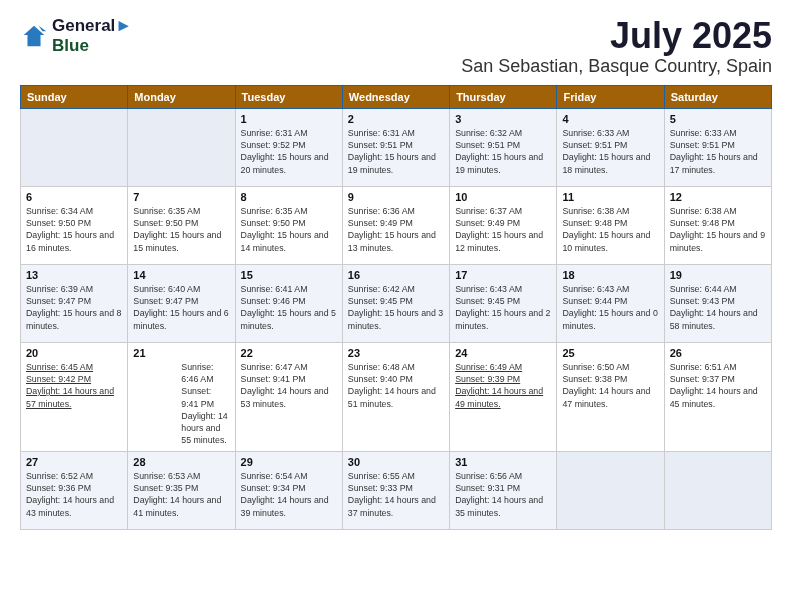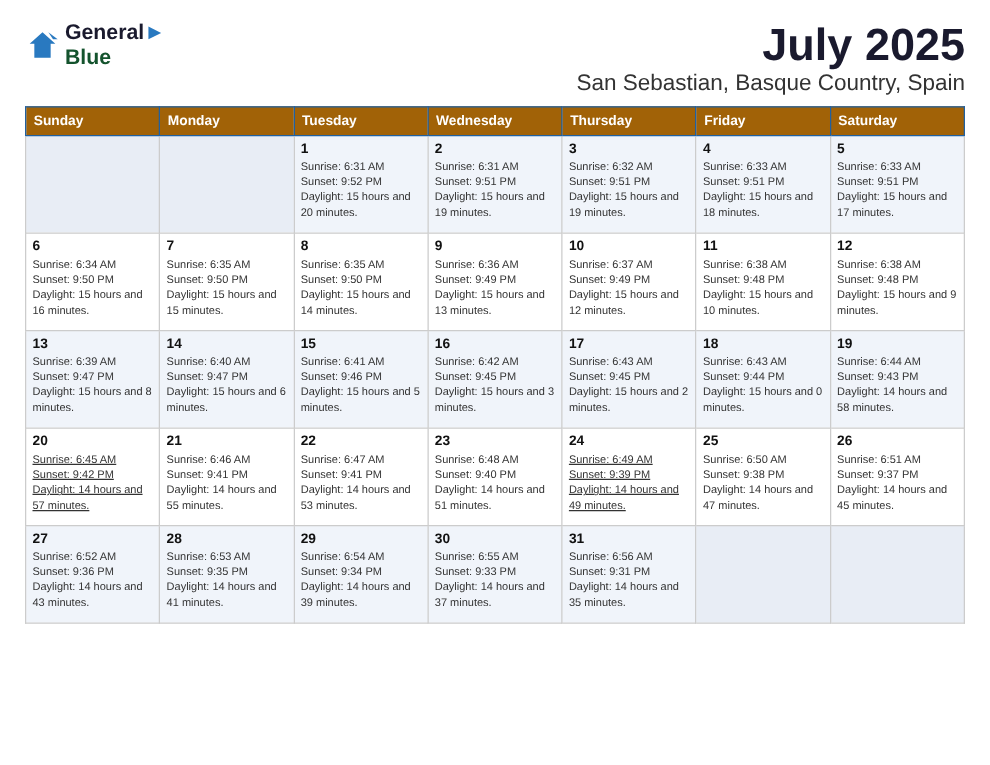--- a/index.html
+++ b/index.html
@@ -247,21 +247,21 @@
         </tr>
         <tr>
           <td>
             <span class="day-num">20</span>
             <div class="day-info" style="white-space: pre-line; text-decoration: underline;">Sunrise: 6:45 AM
 Sunset: 9:42 PM
 Daylight: 14 hours and 57 minutes.</div>
           </td>
           <td>
             <span class="day-num">21</span>
-            <div class="day-info" style="white-space: pre-line;">Sunrise: 6:46 AM
+            <div class="day-info" style="white-space: pre-line; margin-left: 48px;">Sunrise: 6:46 AM
 Sunset: 9:41 PM
 Daylight: 14 hours and 55 minutes.</div>
           </td>
           <td>
             <span class="day-num">22</span>
             <div class="day-info" style="white-space: pre-line;">Sunrise: 6:47 AM
 Sunset: 9:41 PM
 Daylight: 14 hours and 53 minutes.</div>
           </td>
           <td>

